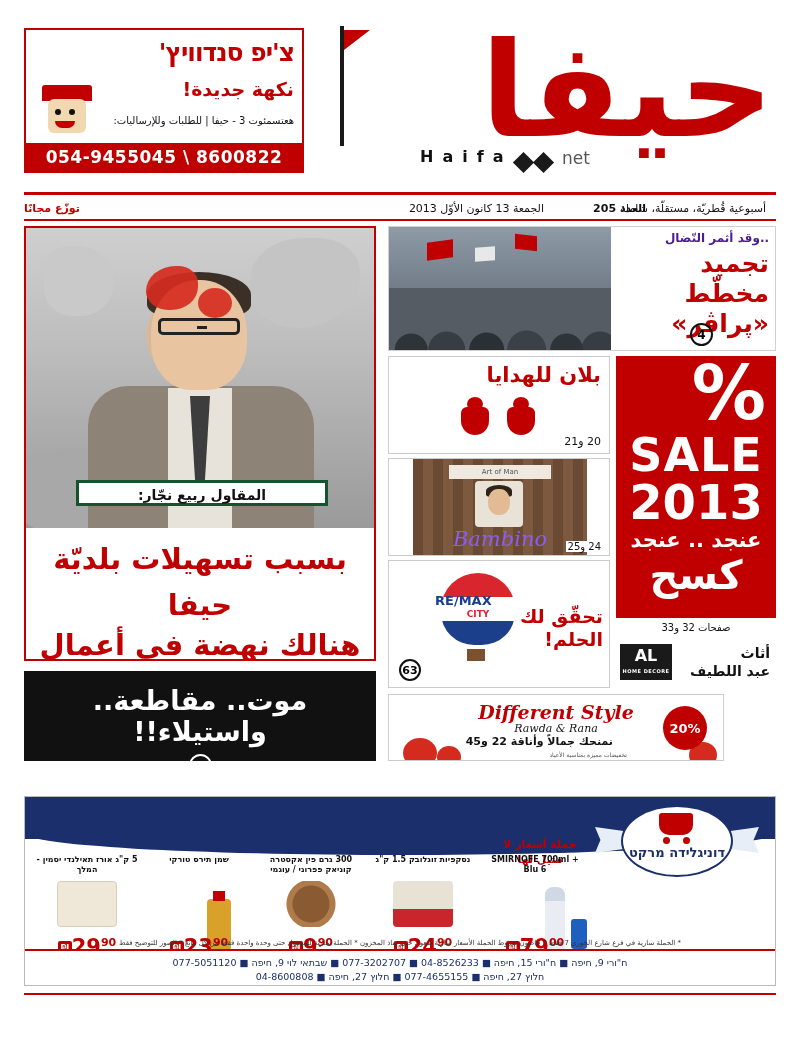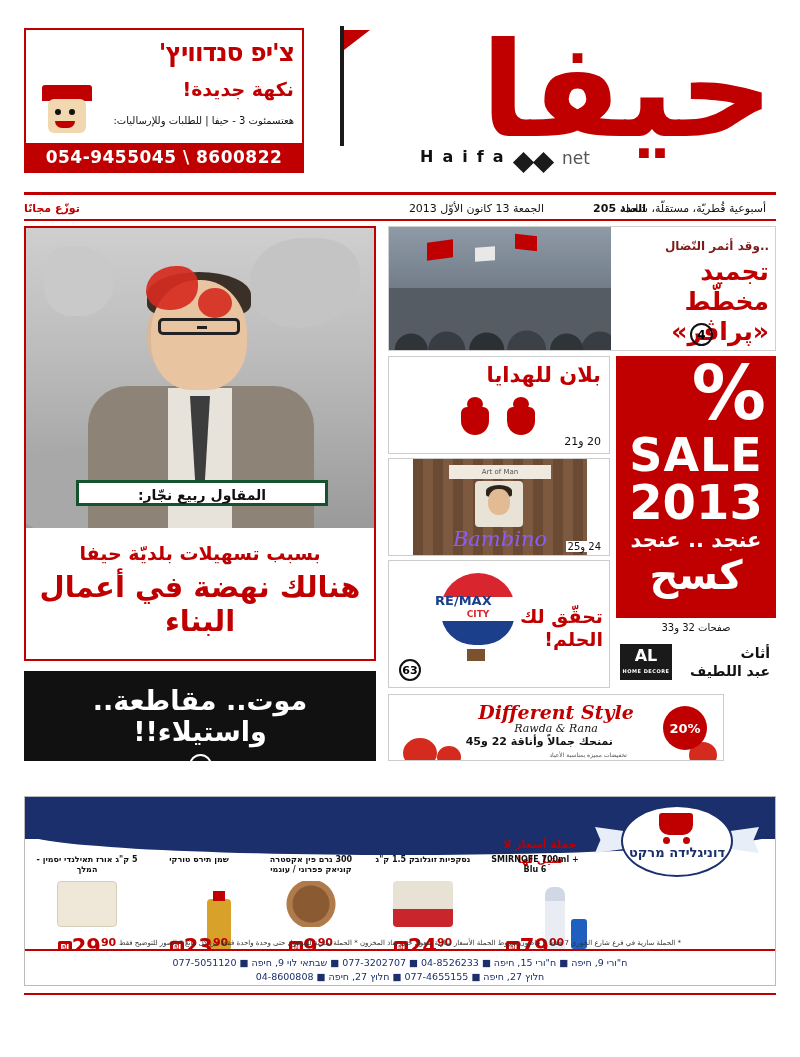--- a/index.html
+++ b/index.html
@@ -156,21 +156,21 @@
     position:absolute; left:50px; top:252px; width:252px; height:26px;
     background:#ffffff; border:3px solid #14532d;
     color:#111; font-size:14px; font-weight:bold; direction:rtl;
     text-align:center; line-height:24px;
   }
   .feature .headline {
     position:absolute; left:0; top:300px; width:100%; height:135px;
     background:#ffffff; direction:rtl; text-align:center; padding-top:8px;
   }
   .feature .headline .l1 {
-    color:#c00000; font-size:19px; font-weight:bold; line-height:34px; letter-spacing:-0.5px;
+    color:#c00000; font-size:29px; font-weight:bold; line-height:46px; letter-spacing:-0.5px;
   }
   .feature .headline .l2 {
     color:#c00000; font-size:29px; font-weight:bold; line-height:34px; letter-spacing:-0.5px;
   }
 
   
   .blackstrip {
     position:absolute; left:0; top:445px; width:352px; height:90px;
     background:#111111; color:#ffffff; direction:rtl; text-align:center;
   }
@@ -200,21 +200,21 @@
       radial-gradient(circle at 80% 100%, #2f3439 0 16px, transparent 17px),
       radial-gradient(circle at 95% 100%, #383d43 0 18px, transparent 19px),
       #555c63;
   }
   .newsblock .img .flag1 { position:absolute; left:38px; top:14px; width:26px; height:18px; background:#c00000; transform:skewY(-8deg); }
   .newsblock .img .flag2 { position:absolute; left:126px; top:8px; width:22px; height:15px; background:#c00000; transform:skewY(7deg); }
   .newsblock .img .flagw { position:absolute; left:86px; top:20px; width:20px; height:14px; background:#e8e8e8; transform:skewY(-5deg); }
   .newsblock .txt {
     position:absolute; right:6px; top:4px; width:160px; direction:rtl; text-align:right;
   }
-  .newsblock .kicker { font-size:12px; color:#7f1d1d; font-weight:bold;margin-top:8px; }
+  .newsblock .kicker { font-size:12px; color:#4c1d95; font-weight:bold; }
   .newsblock .h1 { font-size:25px; color:#c00000; font-weight:bold; line-height:30px; margin-top:4px; }
   .newsblock .h2 { font-size:25px; color:#c00000; font-weight:bold; line-height:30px; }
   .newsblock .pg {
     position:absolute; right:62px; bottom:4px;
     width:23px; height:23px; border:2px solid #111; border-radius:50%;
     display:flex; align-items:center; justify-content:center; font-size:12px; font-weight:bold;
   }
 
   
   .ad-gifts {

